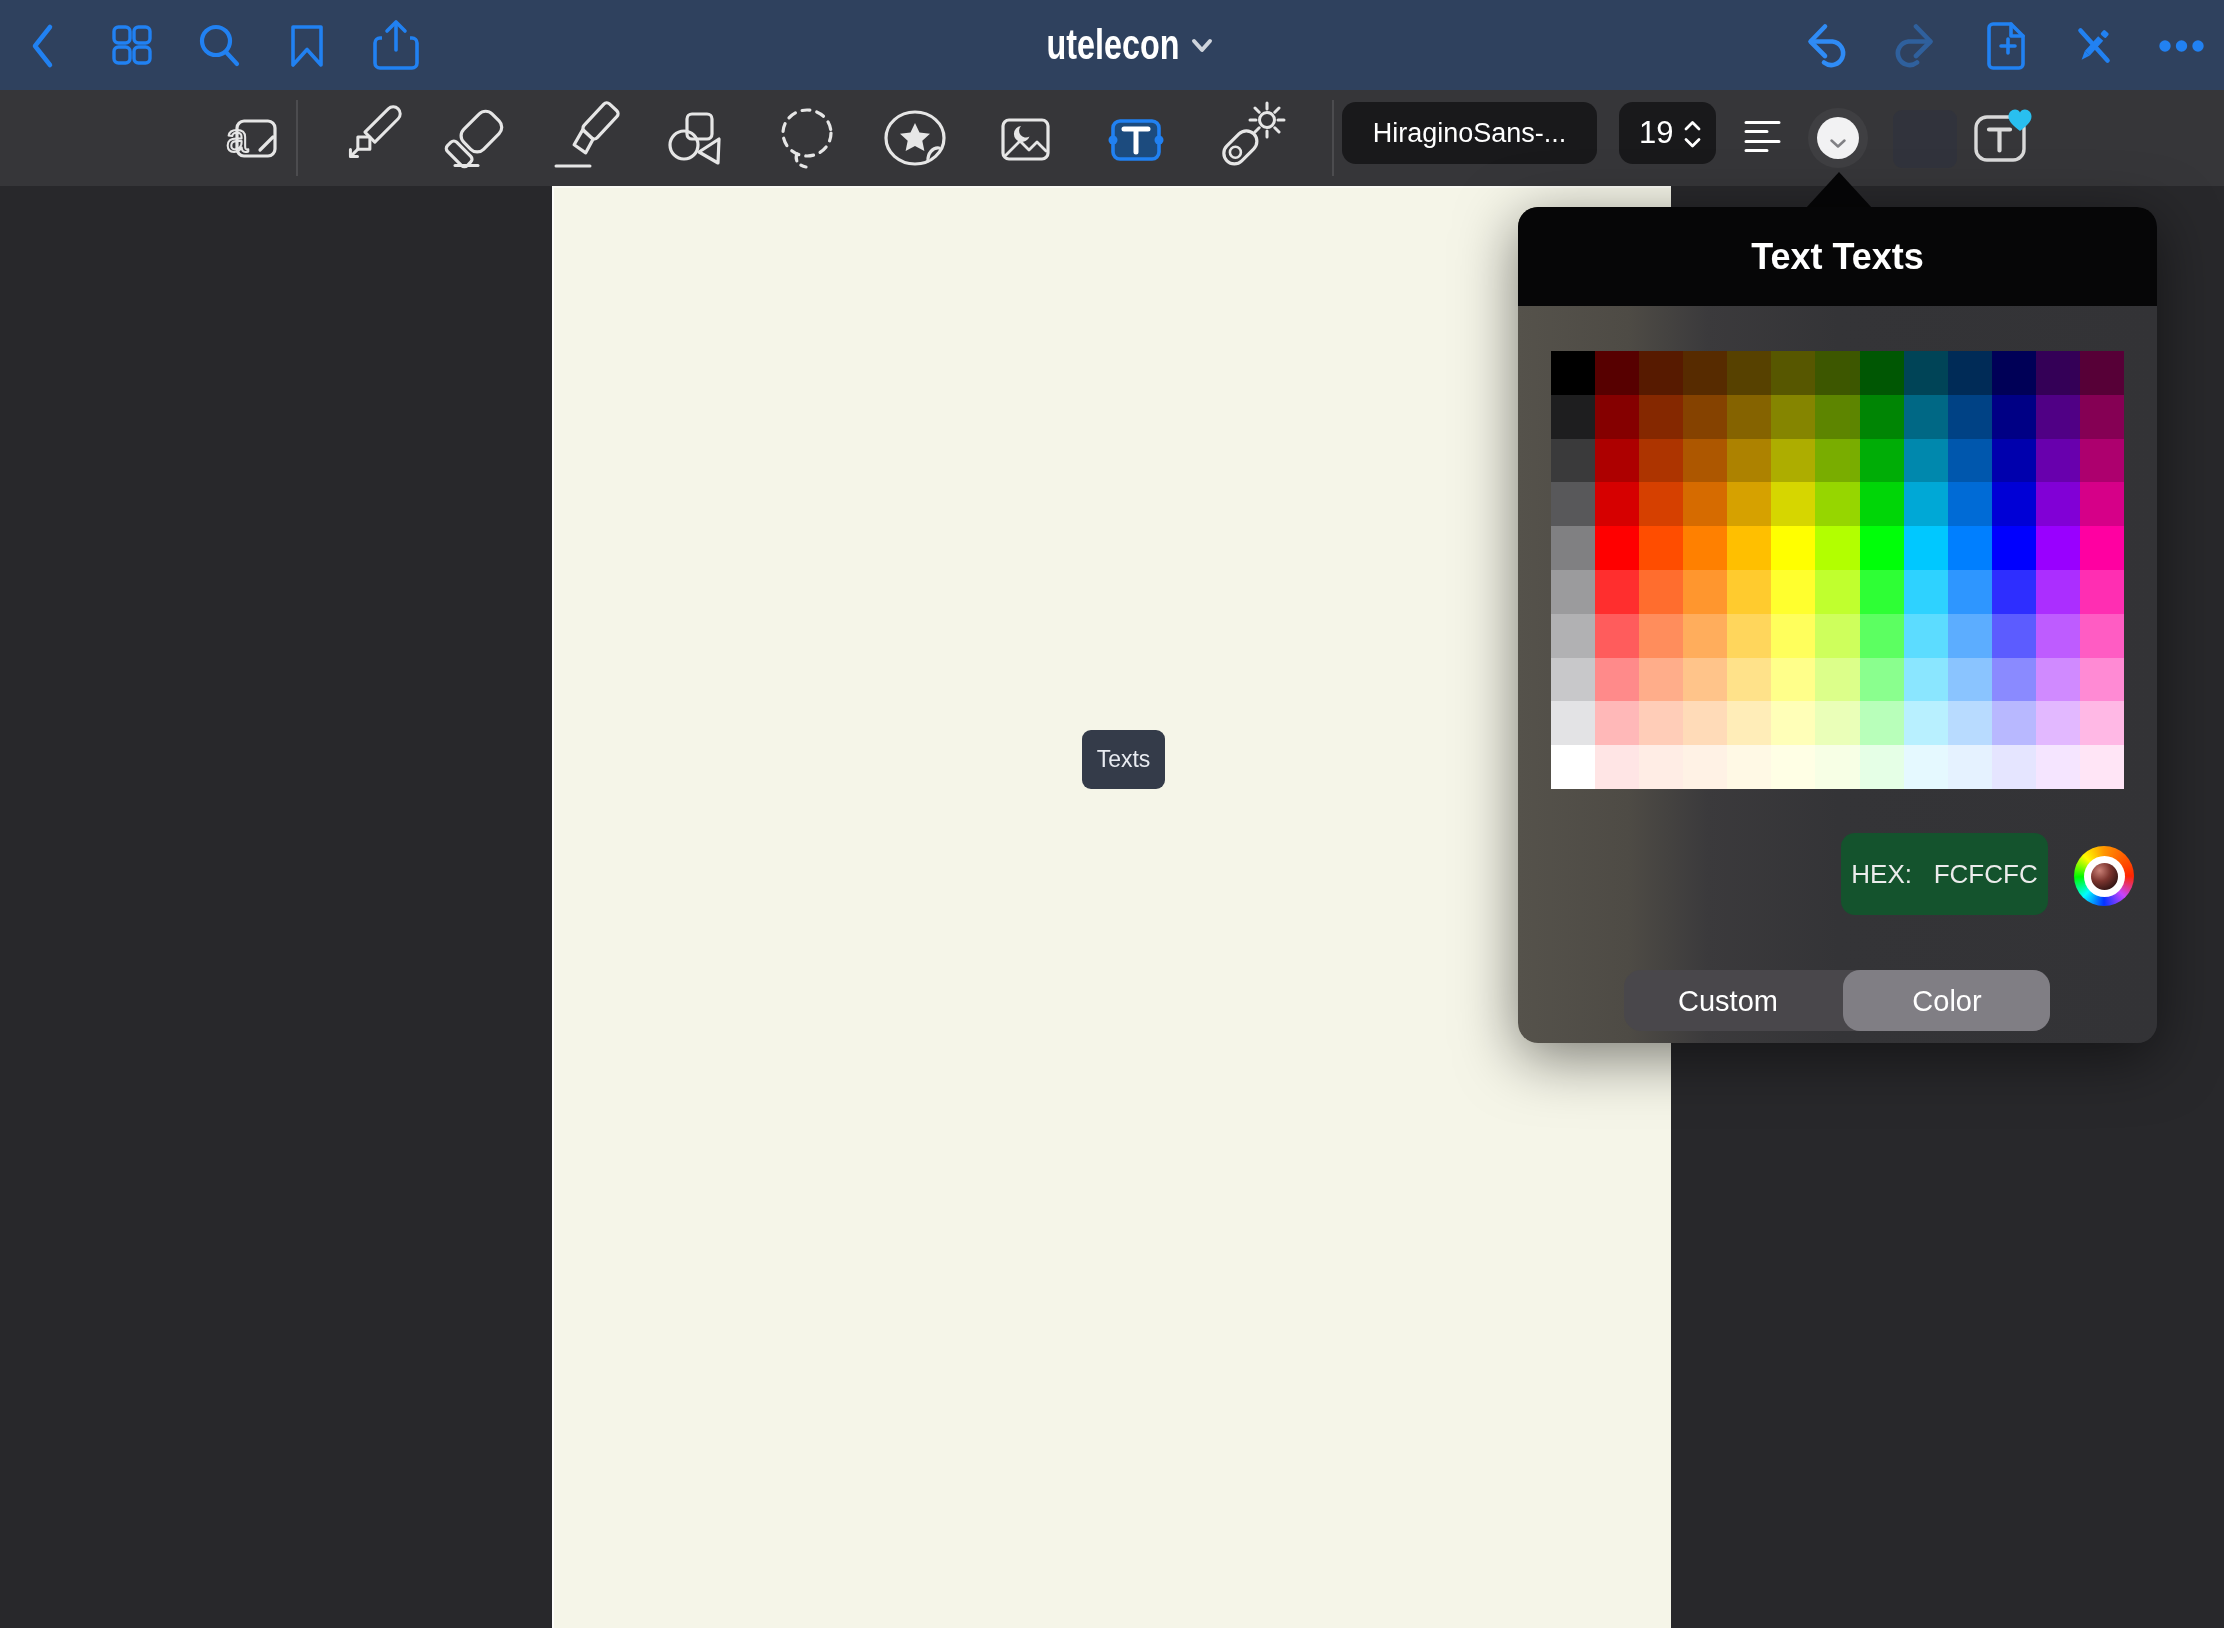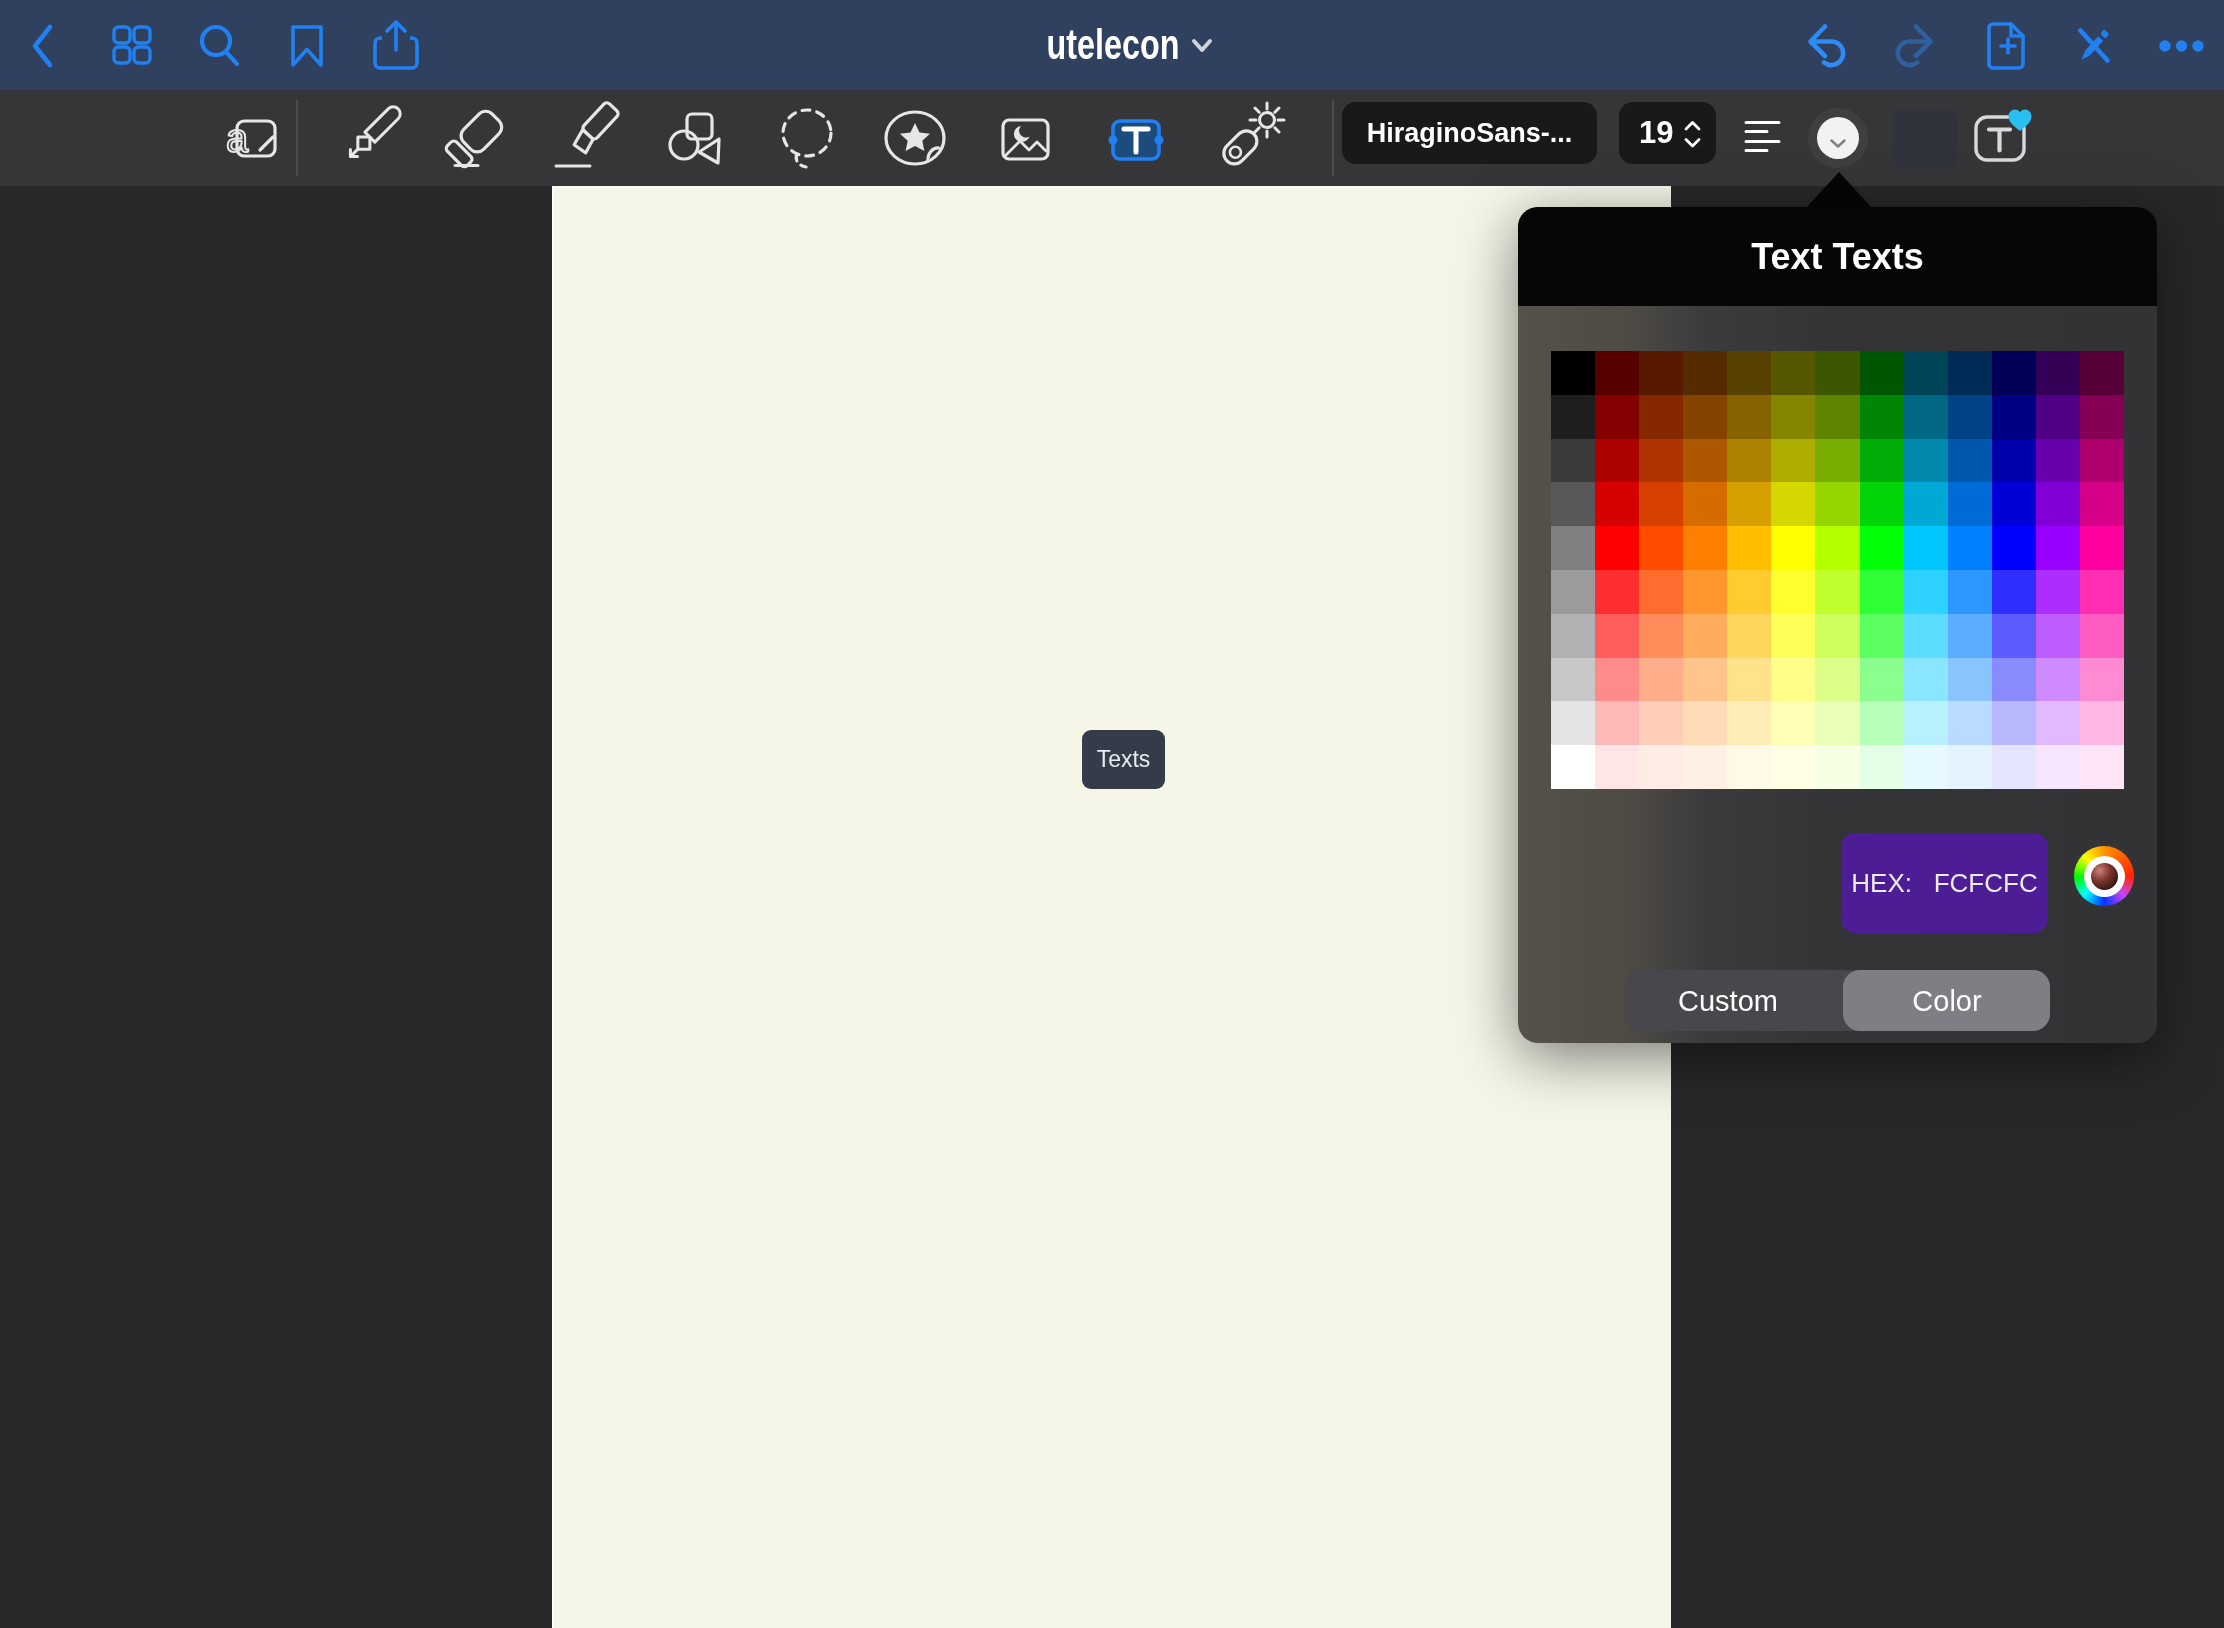--- a/index.html
+++ b/index.html
@@ -1,33 +1,33 @@
 <!DOCTYPE html>
 <html><head><meta charset="utf-8">
 <style>
 *{margin:0;padding:0;box-sizing:border-box}
 html,body{width:2224px;height:1628px;overflow:hidden;background:#28282b;font-family:"Liberation Sans",sans-serif}
 #navbar{position:absolute;left:0;top:0;width:2224px;height:90px;background:#2f415e}
 #toolbar{position:absolute;left:0;top:90px;width:2224px;height:96px;background:#363639}
 #paper{position:absolute;left:552px;top:186px;width:1119px;height:1442px;background:#f5f5e8;border-left:2px solid rgba(255,255,255,.8);border-top:2px solid rgba(255,255,255,.5)}
 #txtbox{position:absolute;left:1082px;top:730px;width:83px;height:59px;background:#343b49;border-radius:9px;color:#e8ebf1;font-size:23px;display:flex;align-items:center;justify-content:center}
-.pill{position:absolute;background:#19191b;border-radius:14px;display:flex;align-items:center;color:#fff;font-weight:bold}
+.pill{position:absolute;background:#19191b;border-radius:14px;display:flex;align-items:center;color:#fff;font-weight:normal}
 #title{position:absolute;left:1113px;top:21px;transform:translateX(-50%) scaleX(0.77);color:#fff;font-size:42px;font-weight:bold;white-space:nowrap}
 svg{position:absolute;overflow:visible}
 .divider{position:absolute;width:2px;background:#4c4c4f}
 
 #popup{position:absolute;left:1518px;top:207px;width:639px;height:836px;border-radius:20px;
   background:linear-gradient(90deg,#55524b 0px,#4e4b45 110px,#3b3a3c 190px,#343437 320px,#333336 100%);
   box-shadow:0 14px 60px rgba(0,0,0,.5);}
 #pophead{position:absolute;left:1518px;top:207px;width:639px;height:99px;border-radius:20px 20px 0 0;background:#060607;
   color:#fff;font-size:36px;font-weight:bold;display:flex;align-items:center;justify-content:center}
 #arrow{position:absolute;left:1806px;top:172px;width:66px;height:36px;background:#060607;clip-path:polygon(50% 0%,100% 100%,0% 100%)}
 #grid{position:absolute;left:1551px;top:351px;width:573px;height:438px;display:grid;grid-template-columns:repeat(13,1fr);grid-template-rows:repeat(10,1fr)}
 #grid i{display:block}
-#hexbox{position:absolute;left:1841px;top:833px;width:207px;height:100px;background:#4c1d95;border-radius:14px;
+#hexbox{position:absolute;left:1841px;top:833px;width:207px;height:82px;background:#14532d;border-radius:14px;
   color:#ececec;font-size:26px;display:flex;align-items:center;justify-content:center}
 #wheel{position:absolute;left:2074px;top:846px;width:60px;height:60px;border-radius:50%;
   background:conic-gradient(#ff9500,#ff2600 90deg,#c644fc 135deg,#0433ff 180deg,#00fdff 225deg,#00f900 268deg,#fffb00 315deg,#ff9500 360deg)}
 #wheel .w2{position:absolute;left:9.5px;top:9.5px;width:41px;height:41px;border-radius:50%;background:#fff}
 #wheel .w3{position:absolute;left:16.5px;top:16.5px;width:27px;height:27px;border-radius:50%;background:radial-gradient(circle at 32% 28%,#c98076 0%,#7c352f 40%,#200d0d 88%)}
 #segc{position:absolute;left:1624px;top:970px;width:426px;height:61px;background:#49474b;border-radius:17px}
 #segcustom{position:absolute;left:1843px;top:970px;width:207px;height:61px;background:#807e84;border-radius:17px}
 .seglab{position:absolute;top:985px;color:#fff;font-size:29px;width:220px;text-align:center}
 </style></head>
 <body>

